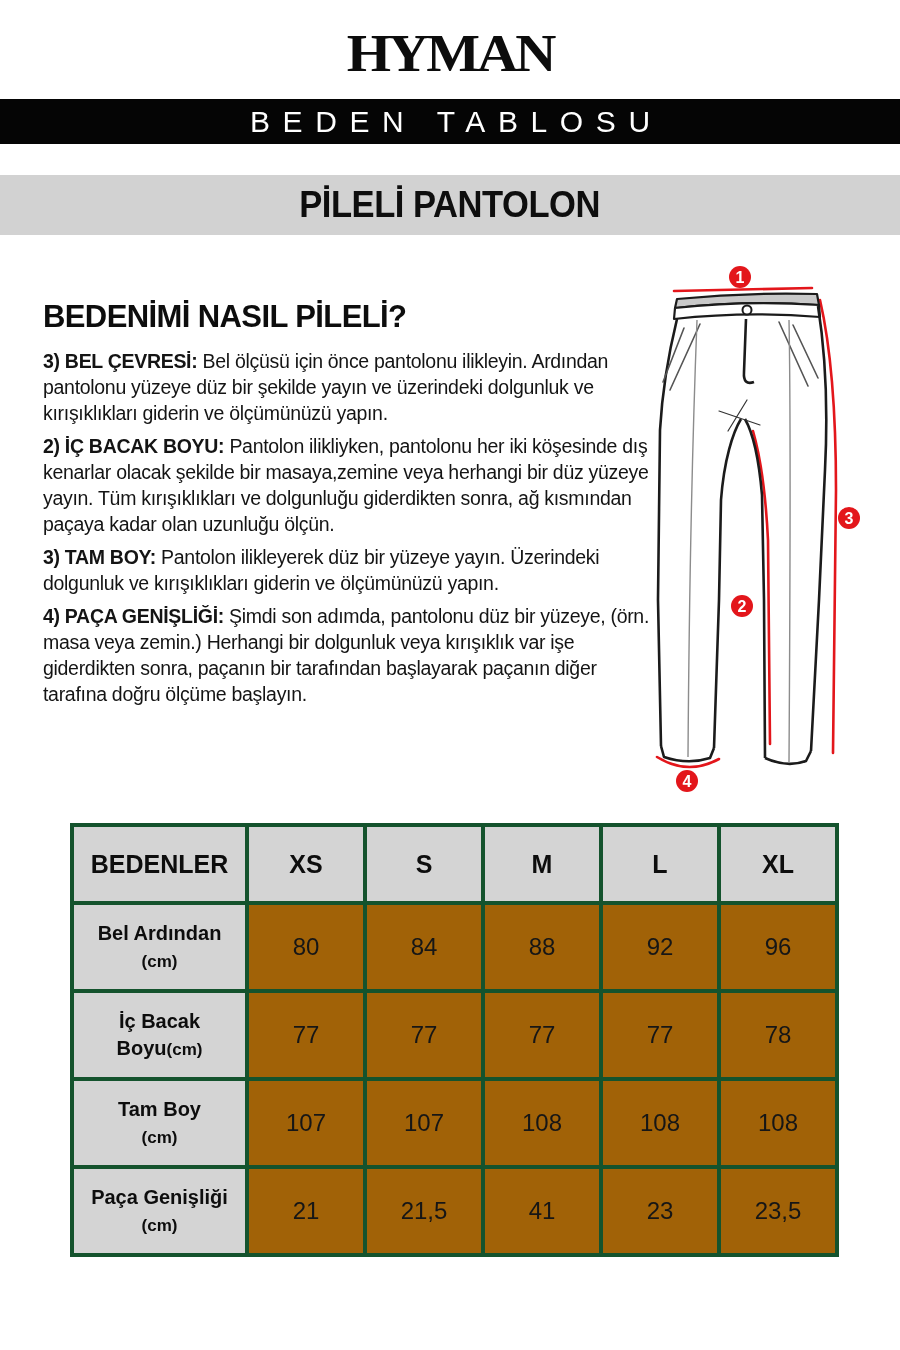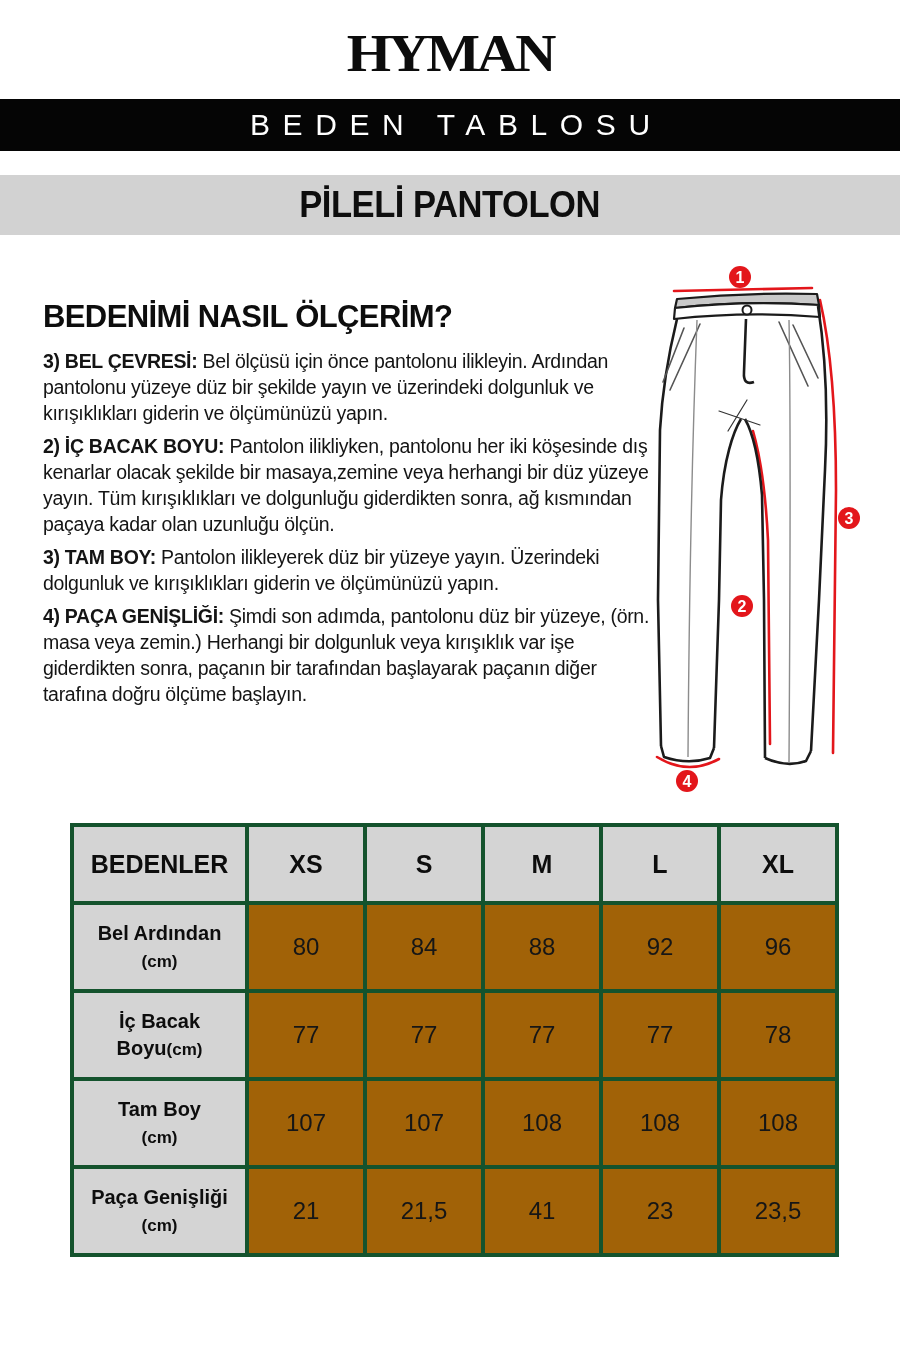--- a/index.html
+++ b/index.html
@@ -10,21 +10,21 @@
 
   
   .logo {
     position:absolute; top:20px; left:0; width:100%; text-align:center;
     font-family:"Liberation Serif", serif; font-weight:bold; font-size:57px;
     letter-spacing:-3px; color:#0c0c0c; transform:scaleY(0.93);
   }
 
   
   .titlebar {
-    position:absolute; top:99px; left:0; width:100%; height:52px;
+    position:absolute; top:99px; left:0; width:100%; height:45px;
     background:#050505; display:flex; align-items:center; justify-content:center;
   }
   .titlebar span {
     color:#ffffff; font-size:30px; font-weight:400;
     letter-spacing:0.42em; margin-left:0.42em; white-space:nowrap;
   }
 
   
   .productbar {
     position:absolute; top:175px; left:0; width:100%; height:60px;
@@ -63,21 +63,21 @@
 
   <div class="titlebar">
     <span>BEDEN TABLOSU</span>
   </div>
 
   <div class="productbar">
     <span>PİLELİ PANTOLON</span>
   </div>
 
   <section class="instructions">
-    <h2>BEDENİMİ NASIL ÖLÇERİM?</h2>
+    <h2>BEDENİMİ NASIL PİLELİ?</h2>
     <p class="step"><b>3) BEL ÇEVRESİ:</b> <span>Bel ölçüsü için önce pantolonu ilikleyin. Ardından pantolonu yüzeye düz bir şekilde yayın ve üzerindeki dolgunluk ve kırışıklıkları giderin ve ölçümünüzü yapın.</span></p>
     <p class="step"><b>2) İÇ BACAK BOYU:</b> <span>Pantolon ilikliyken, pantolonu her iki köşesinde dış kenarlar olacak şekilde bir masaya,zemine veya herhangi bir düz yüzeye yayın. Tüm kırışıklıkları ve dolgunluğu giderdikten sonra, ağ kısmından paçaya kadar olan uzunluğu ölçün.</span></p>
     <p class="step"><b>3) TAM BOY:</b> <span>Pantolon ilikleyerek düz bir yüzeye yayın. Üzerindeki dolgunluk ve kırışıklıkları giderin ve ölçümünüzü yapın.</span></p>
     <p class="step"><b>4) PAÇA GENİŞLİĞİ:</b> <span>Şimdi son adımda, pantolonu düz bir yüzeye, (örn. masa veya zemin.) Herhangi bir dolgunluk veya kırışıklık var işe giderdikten sonra, paçanın bir tarafından başlayarak paçanın diğer tarafına doğru ölçüme başlayın.</span></p>
   </section>
 
   <svg class="diagram" viewBox="633 248 245 560" width="245" height="560" xmlns="http://www.w3.org/2000/svg">
 
     <g stroke="#e3161b" stroke-width="2.6" fill="none" stroke-linecap="round">
       <path d="M674,291 L812,288"></path>

